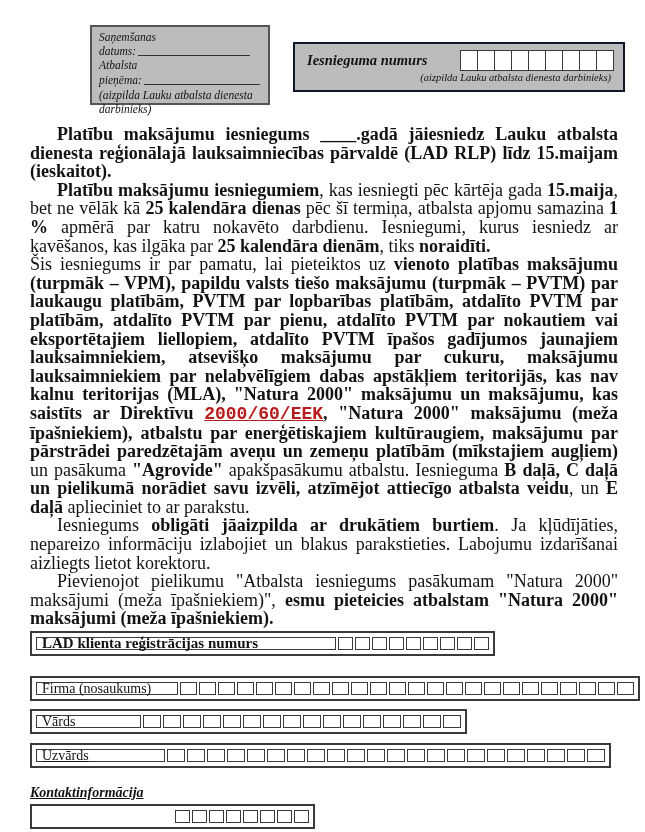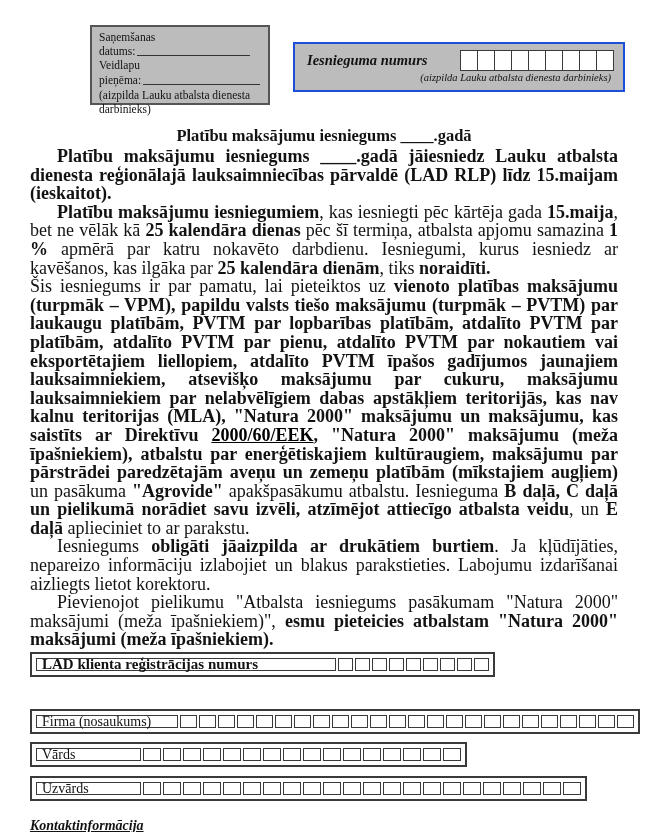--- a/index.html
+++ b/index.html
@@ -7,74 +7,74 @@
     position:relative; width:645px; height:832px; overflow:hidden;
     background:#ffffff; color:#121212;
     font-family:"Liberation Serif","DejaVu Serif",serif;
   }
 
   
   .receipt-box {
     position:absolute; left:90px; top:25px; width:180px; height:80px;
     background:#bcbcbc; border:2px solid #555;
     box-sizing:border-box; padding:3px 6px 0 7px;
-    font-size:11.5px; line-height:14.2px;
+    font-style:italic; font-size:11.5px; line-height:14.2px;
   }
   .rb-uline { display:flex; }
   .rb-fill { flex:1; border-bottom:1px solid #333; margin:0 12px 2px 2px; }
   .rb-fill2 { margin-right:2px; }
   .rb-note { margin-top:1px; }
 
   .number-box {
     position:absolute; left:293px; top:42px; width:332px; height:50px;
-    background:#bcbcbc; border:2px solid #1d4ed8; box-sizing:border-box;
+    background:#bcbcbc; border:2px solid #0f172a; box-sizing:border-box;
   }
   .nb-row { display:flex; align-items:center; margin:6px 9px 0 12px; }
   .nb-label { flex:1; font-weight:bold; font-style:italic; font-size:14.5px; }
   .nb-cells { display:flex; }
   .nb-cells .cell { width:18px; height:21px; margin-left:-1px; }
   .nb-note { font-style:italic; font-size:10.5px; text-align:right; margin:1px 12px 0 0; }
 
   .cell { background:#ffffff; border:1px solid #3a3a3a; box-sizing:border-box; }
 
   
   .content { position:absolute; left:30px; top:125px; width:588px; }
   .form-title { text-align:center; font-weight:bold; font-size:16.5px; line-height:21px; margin:0 0 1px 0; }
   .content p { margin:0; font-size:18px; line-height:18.6px; text-align:justify; }
   .content p.indent { text-indent:27px; }
   .b { font-weight:bold; }
-  .doc-link { color:#000000; font-weight:bold; text-decoration:underline; cursor:pointer; }
+  .doc-link { color:#b91c1c; font-weight:bold; text-decoration:underline; cursor:pointer;font-family:Liberation Mono, monospace; }
 
   .heading-a { margin-top:4px; padding-left:29px; font-size:14px; line-height:17px; }
 
   .frow {
     display:flex; align-items:stretch; width:max-content;
     border:2px solid #3a3a3a; background:#fff; padding:4px; height:25px; box-sizing:border-box;
   }
   .flabel {
     border:1px solid #3a3a3a; display:flex; align-items:center;
     padding:0 4px 0 5px; font-size:14px; box-sizing:border-box; background:#fff; white-space:nowrap;
   }
   .fcells { display:flex; align-items:stretch; }
   .fcells .cell { margin-left:2px; }
 
   #row-lad { margin-top:3px; }
   #row-lad .flabel { width:300px; font-weight:bold; font-size:15px; }
   #row-lad .cell { width:15px; }
 
-  #row-firma { margin-top:32px; }
+  #row-firma { margin-top:20px; }
   #row-firma .flabel { width:142px; }
   #row-firma .cell { width:17px; }
 
   #row-vards { margin-top:8px; }
   #row-vards .flabel { width:105px; }
   #row-vards .cell { width:18px; }
 
   #row-uzvards { margin-top:9px; }
-  #row-uzvards .flabel { width:105px; }
+  #row-uzvards .flabel { width:129px;text-decoration:underline; }
   #row-uzvards .cell { width:18px; }
 
   .contact-heading {
     margin-top:16px; width:max-content;
     font-weight:bold; font-style:italic; font-size:14px; line-height:17px;
     text-decoration:underline;
   }
   #row-tel { margin-top:3px; }
   #row-tel .flabel { width:137px;margin-top:36px; }
   #row-tel .cell { width:15px; }
@@ -87,21 +87,21 @@
 <body>
 
 <div class="page">
 
   <div class="receipt-box">
     <div>Saņemšanas</div>
     <div class="rb-uline">
       <span>datums:</span>
       <span class="rb-fill"></span>
     </div>
-    <div>Veidlapu</div>
+    <div>Atbalsta</div>
     <div class="rb-uline">
       <span>pieņēma:</span>
       <span class="rb-fill rb-fill2"></span>
     </div>
     <div class="rb-note">(aizpilda Lauku atbalsta dienesta darbinieks)</div>
   </div>
 
   <div class="number-box">
     <div class="nb-row">
       <span class="nb-label">Iesnieguma numurs</span>
@@ -114,21 +114,20 @@
           <div class="cell"></div>
           <div class="cell"></div>
           <div class="cell"></div>
           <div class="cell"></div>
         </div>
     </div>
     <div class="nb-note">(aizpilda Lauku atbalsta dienesta darbinieks)</div>
   </div>
 
   <div class="content">
-    <div class="form-title">Platību maksājumu iesniegums ____.gadā</div>
 
     <p class="indent"><span class="b">Platību maksājumu iesniegums ____.gadā jāiesniedz Lauku atbalsta dienesta reģionālajā lauksaimniecības pārvaldē (LAD RLP) līdz 15.maijam (ieskaitot).</span></p>
     <p class="indent"><span class="b">Platību maksājumu iesniegumiem</span><span>, kas iesniegti pēc kārtēja gada </span><span class="b">15.maija</span><span>, bet ne vēlāk kā </span><span class="b">25 kalendāra dienas</span><span> pēc šī termiņa, atbalsta apjomu samazina </span><span class="b">1 %</span><span> apmērā par katru nokavēto darbdienu. Iesniegumi, kurus iesniedz ar kavēšanos, kas ilgāka par </span><span class="b">25 kalendāra dienām</span><span>, tiks </span><span class="b">noraidīti.</span></p>
     <p><span>Šis iesniegums ir par pamatu, lai pieteiktos uz </span><span class="b">vienoto platības maksājumu (turpmāk – VPM), papildu valsts tiešo maksājumu (turpmāk – PVTM) par laukaugu platībām, PVTM par lopbarības platībām, atdalīto PVTM par platībām, atdalīto PVTM par pienu, atdalīto PVTM par nokautiem vai eksportētajiem liellopiem, atdalīto PVTM īpašos gadījumos jaunajiem lauksaimniekiem, atsevišķo maksājumu par cukuru, maksājumu lauksaimniekiem par nelabvēlīgiem dabas apstākļiem teritorijās, kas nav kalnu teritorijas (MLA), "Natura 2000" maksājumu un maksājumu, kas saistīts ar Direktīvu </span><a class="doc-link">2000/60/EEK</a><span class="b">, "Natura 2000" maksājumu (meža īpašniekiem), atbalstu par enerģētiskajiem kultūraugiem, maksājumu par pārstrādei paredzētajām aveņu un zemeņu platībām (mīkstajiem augļiem)</span><span> un pasākuma </span><span class="b">"Agrovide"</span><span> apakšpasākumu atbalstu. Iesnieguma </span><span class="b">B daļā, C daļā un pielikumā norādiet savu izvēli, atzīmējot attiecīgo atbalsta veidu</span><span>, un </span><span class="b">E daļā</span><span> aplieciniet to ar parakstu.</span></p>
     <p class="indent"><span>Iesniegums </span><span class="b">obligāti jāaizpilda ar drukātiem burtiem</span><span>. Ja kļūdījāties, nepareizo informāciju izlabojiet un blakus parakstieties. Labojumu izdarīšanai aizliegts lietot korektoru.</span></p>
     <p class="indent"><span>Pievienojot pielikumu "Atbalsta iesniegums pasākumam "Natura 2000" maksājumi (meža īpašniekiem)", </span><span class="b">esmu pieteicies atbalstam "Natura 2000" maksājumi (meža īpašniekiem).</span></p>
 
 
     <div class="frow" id="row-lad">
       <div class="flabel">LAD klienta reģistrācijas numurs</div>

